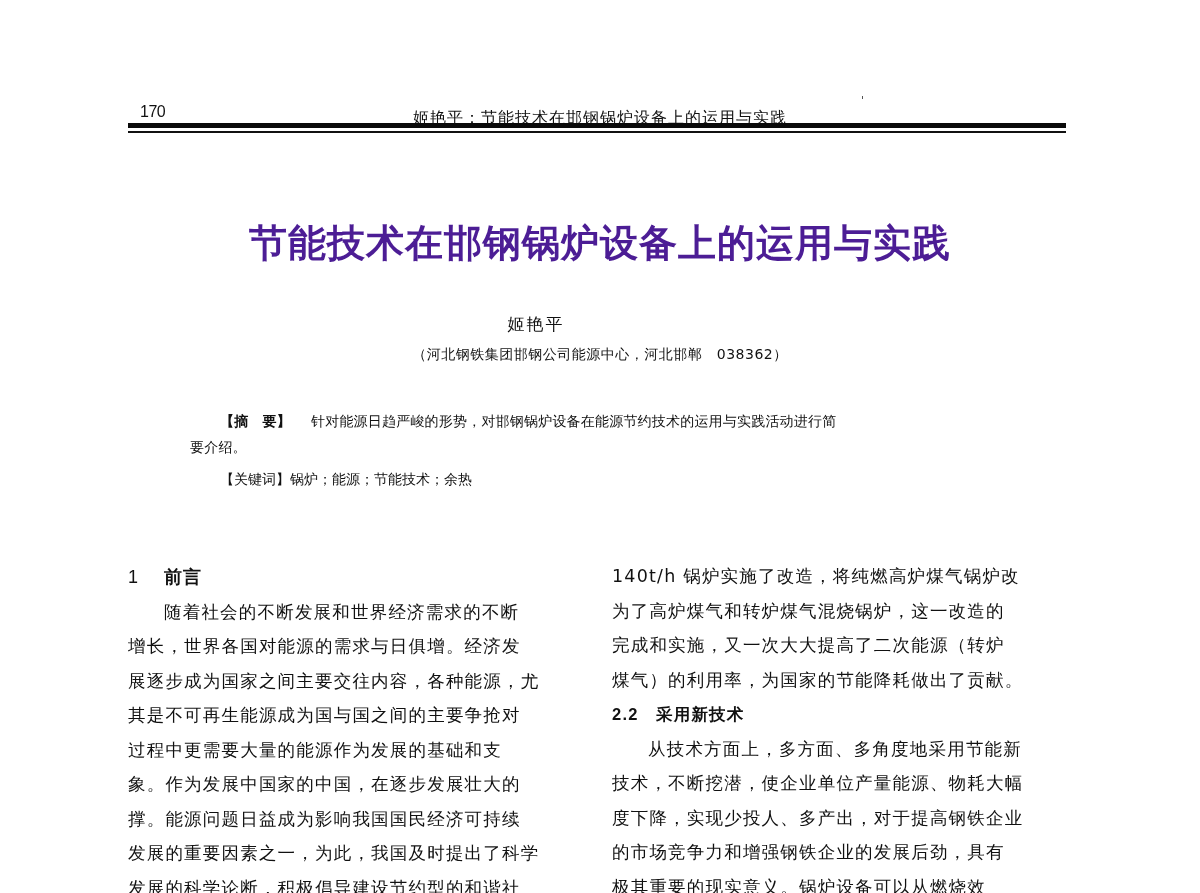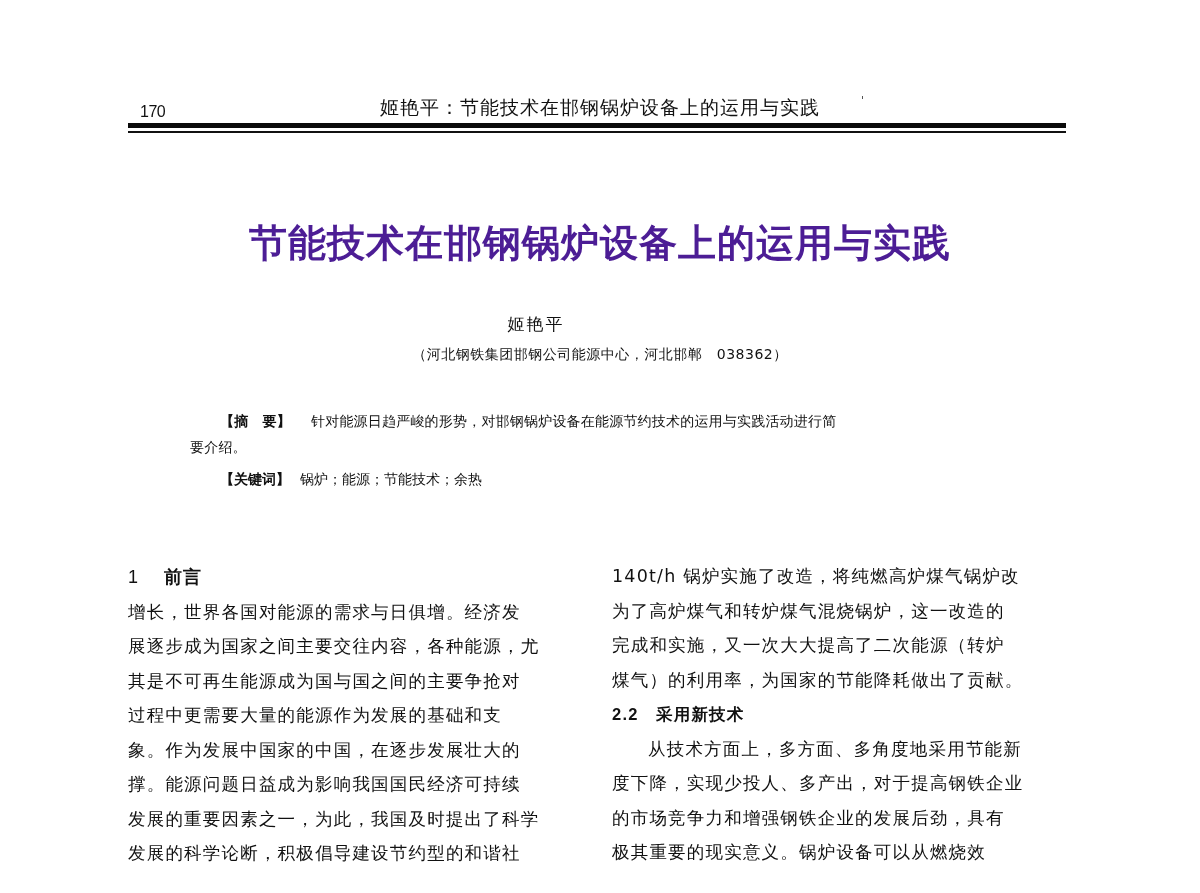--- a/index.html
+++ b/index.html
@@ -27,24 +27,24 @@
     left: 12px;
     top: 4px;
     font-family: Liberation Sans, sans-serif;
     font-size: 16px;
     letter-spacing: -0.5px;
     margin-top: 9px;
   }
   .running-title {
     position: absolute;
     left: 240px;
-    top: 5px;
+    top: 18px;
     width: 460px;
     text-align: center;
-    font-size: 19px;
+    font-size: 16px;
     letter-spacing: 1px;
     font-family: "DejaVu Serif", serif;
   }
   .rule-thick {
     position: absolute;
     left: 128px;
     top: 123px;
     width: 938px;
     height: 5px;
     background: #0a0a0a;
@@ -108,22 +108,21 @@
   .keywords {
     position: absolute;
     left: 220px;
     top: 466px;
     width: 800px;
     font-family: "DejaVu Sans", sans-serif;
     font-size: 14px;
     line-height: 26px;
   }
   .keywords .label {
-    font-weight: bold;
-    margin-right: 10px;
+    font-weight: normal;
   }
   .column {
     position: absolute;
     top: 560px;
     font-family: "DejaVu Sans", sans-serif;
     font-size: 17.5px;
     line-height: 34.5px;
     letter-spacing: 1.2px;
     color: #111;
   }
@@ -195,35 +194,37 @@
 </div>
 
 <div class="keywords">
   <span class="label">【关键词】</span><span>锅炉；能源；节能技术；余热</span>
 </div>
 
 <div class="column col-left">
   <div class="line section-heading">
     <span class="num">1</span><span>前言</span>
   </div>
+  <div class="line indent">随着社会的不断发展和世界经济需求的不断</div>
   <div class="line">增长，世界各国对能源的需求与日俱增。经济发</div>
   <div class="line">展逐步成为国家之间主要交往内容，各种能源，尤</div>
   <div class="line">其是不可再生能源成为国与国之间的主要争抢对</div>
   <div class="line">过程中更需要大量的能源作为发展的基础和支</div>
   <div class="line">象。作为发展中国家的中国，在逐步发展壮大的</div>
   <div class="line">撑。能源问题日益成为影响我国国民经济可持续</div>
   <div class="line">发展的重要因素之一，为此，我国及时提出了科学</div>
   <div class="line">发展的科学论断，积极倡导建设节约型的和谐社</div>
 </div>
 
 <div class="column col-right">
   <div class="line">140t/h 锅炉实施了改造，将纯燃高炉煤气锅炉改</div>
   <div class="line">为了高炉煤气和转炉煤气混烧锅炉，这一改造的</div>
   <div class="line">完成和实施，又一次大大提高了二次能源（转炉</div>
   <div class="line">煤气）的利用率，为国家的节能降耗做出了贡献。</div>
   <div class="line subsection-heading">
     <span class="num">2.2</span><span>采用新技术</span>
   </div>
   <div class="line indent">从技术方面上，多方面、多角度地采用节能新</div>
+  <div class="line">技术，不断挖潜，使企业单位产量能源、物耗大幅</div>
   <div class="line">度下降，实现少投人、多产出，对于提高钢铁企业</div>
   <div class="line">的市场竞争力和增强钢铁企业的发展后劲，具有</div>
   <div class="line">极其重要的现实意义。锅炉设备可以从燃烧效</div>
 </div>
 
 </body></html>

